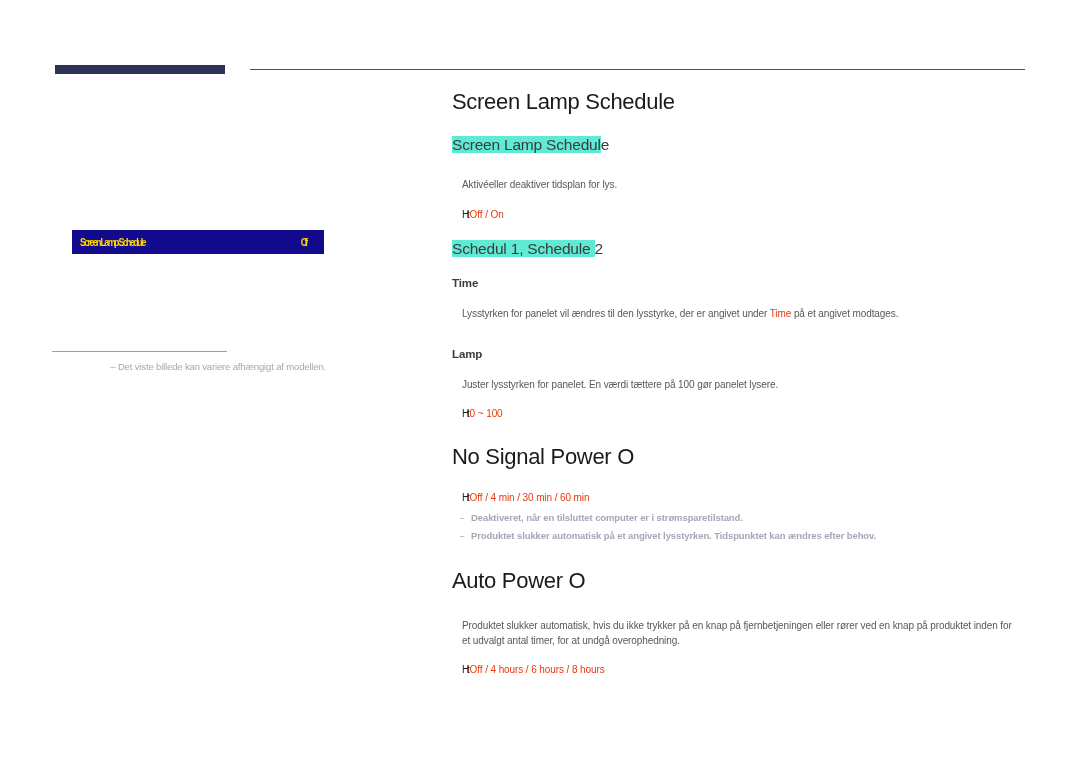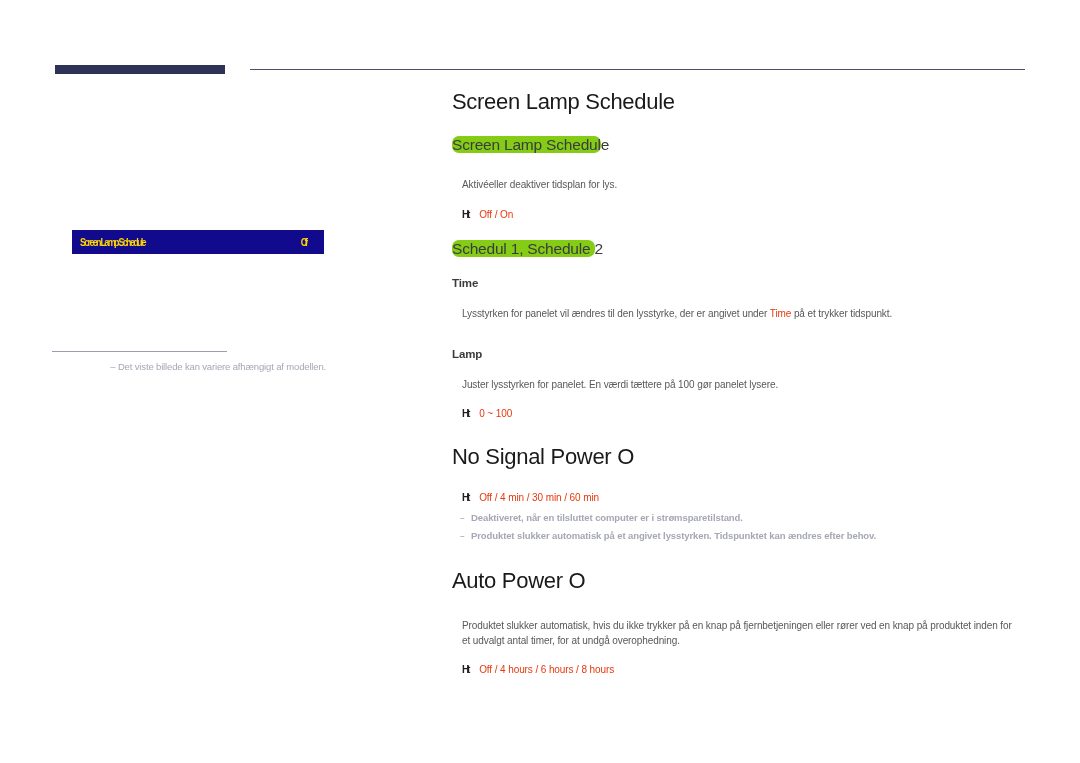--- a/index.html
+++ b/index.html
@@ -122,22 +122,21 @@
   .sub-head {
     font-size: 15.5px;
     color: #3b3b3b;
     letter-spacing: -0.2px;
     margin: 0;
     font-weight: normal;
     line-height: 1.15;
     white-space: nowrap;
   }
   .hl {
-    background: #84cc16;
-    border-radius: 7px;
+    background: #5eead4;
   }
 
   .body-text {
     font-size: 10px;
     color: #58585b;
     letter-spacing: -0.1px;
     line-height: 1.45;
     margin: 10px;
   }
   .body-text .red {
@@ -155,24 +154,24 @@
   .option-line {
     font-size: 10px;
     color: #e8380d;
     letter-spacing: -0.1px;
     margin: 0;
     padding-left: 10px;
     white-space: nowrap;
   }
   .option-line .opt-marker {
     color: #231f20;
-    font-weight: bold;
+    font-weight: normal;
     letter-spacing: -2.2px;
     display: inline-block;
-    margin-right: 11px;
+    margin-right: 2px;
     text-align: right;
   }
   .option-line .sep {
     color: #e8380d;
   }
 
   .note-line {
     font-size: 9.5px;
     color: #a5a7b5;
     letter-spacing: -0.1px;
@@ -241,21 +240,21 @@
   <div class="gap-20"></div>
 
   <p class="sub-head"><span class="hl">Schedul 1, Schedule </span><span>2</span></p>
 
   <div class="gap-20"></div>
 
   <h3 class="minor-head">Time</h3>
 
   <div class="gap-8"></div>
 
-  <p class="body-text"><span>Lysstyrken for panelet vil ændres til den lysstyrke, der er angivet under </span><span class="red">Time</span><span> på et trykker tidspunkt.</span></p>
+  <p class="body-text"><span>Lysstyrken for panelet vil ændres til den lysstyrke, der er angivet under </span><span class="red">Time</span><span> på et angivet modtages.</span></p>
 
   <div class="gap-16"></div>
 
   <h3 class="minor-head">Lamp</h3>
 
   <div class="gap-8"></div>
 
   <p class="body-text">Juster lysstyrken for panelet. En værdi tættere på 100 gør panelet lysere.</p>
 
   <div class="gap-6"></div>

